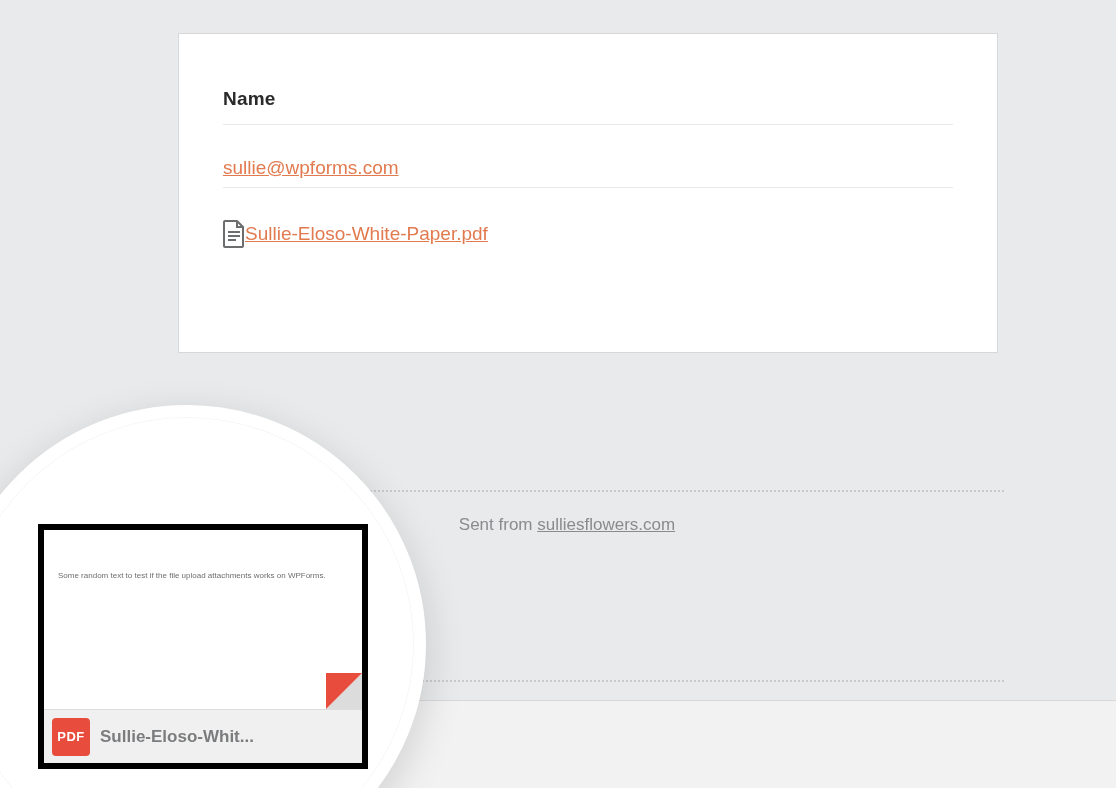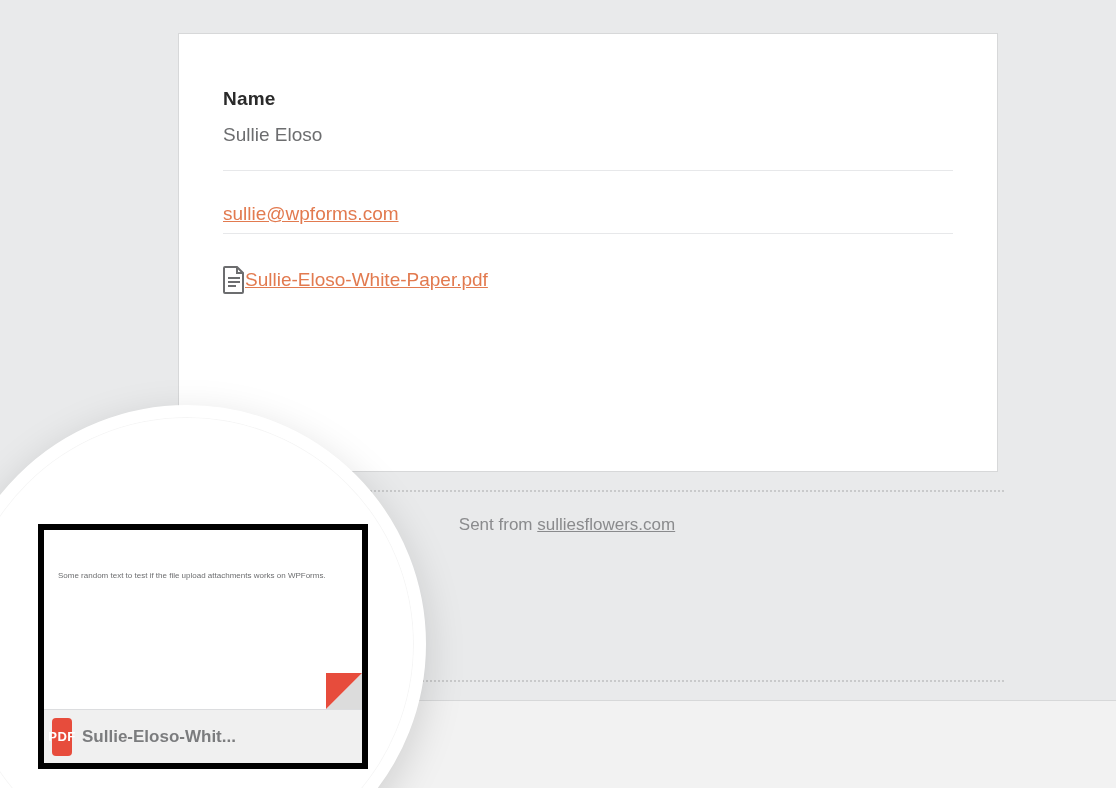--- a/index.html
+++ b/index.html
@@ -10,21 +10,21 @@
     position: relative;
     overflow: hidden;
   }
 
   
   .card {
     position: absolute;
     left: 178px;
     top: 33px;
     width: 820px;
-    height: 439px;
+    height: 320px;
     background: #ffffff;
     border: 1px solid #d7d8d9;
     padding: 54px 44px 40px 44px;
   }
 
   .label {
     font-size: 19px;
     font-weight: 700;
     color: #2a2a2a;
     margin-bottom: 14px;
@@ -145,21 +145,21 @@
     left: 0; right: 0; bottom: 0;
     height: 54px;
     background: #f0f0f0;
     border-top: 1px solid #dcdddf;
     display: flex;
     align-items: center;
     gap: 10px;
     padding: 0 0 0 8px;
   }
   .pdf-badge {
-    width: 20px;
+    width: 38px;
     height: 38px;
     background: #e74c3c;
     color: #ffffff;
     font-size: 13px;
     font-weight: 700;
     border-radius: 4px;
     display: flex;
     align-items: center;
     justify-content: center;
     letter-spacing: 0.5px;
@@ -200,21 +200,20 @@
     border-style: solid;
     border-width: 36px 36px 0 0;
     border-color: #e74c3c transparent transparent transparent;
   }
 </style>
 </head>
 <body>
 
 <div class="card">
   <div class="label">Name</div>
-  <div class="value-plain">Sullie Eloso</div>
   <hr class="divider">
 
   <a class="value-link">sullie@wpforms.com</a>
   <hr class="divider">
 
   <div class="file-row">
     <span class="file-icon">
       <svg width="22" height="28" viewBox="0 0 22 28" fill="none">
         <path d="M2 1h12l6 6v19a1 1 0 0 1-1 1H2a1 1 0 0 1-1-1V2a1 1 0 0 1 1-1z" stroke="#6c6d6f" stroke-width="2" fill="none"></path>
         <path d="M14 1v6h6" stroke="#6c6d6f" stroke-width="2" fill="none"></path>

